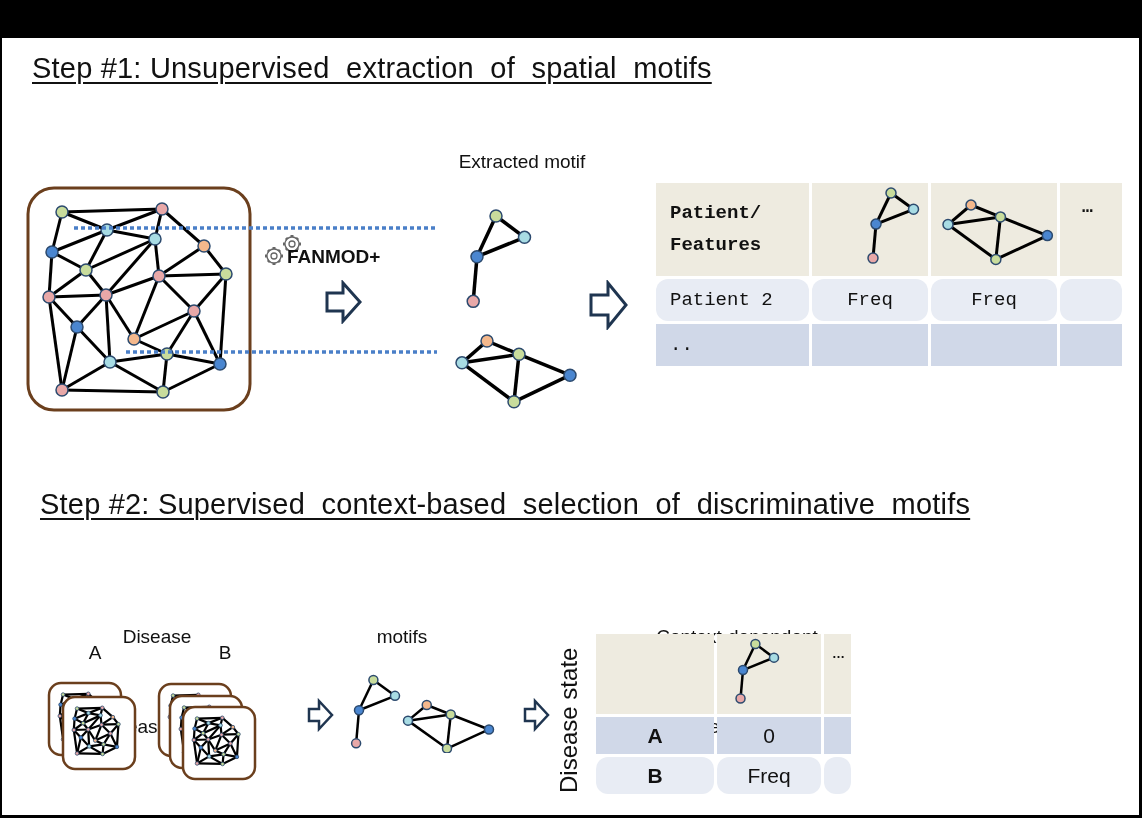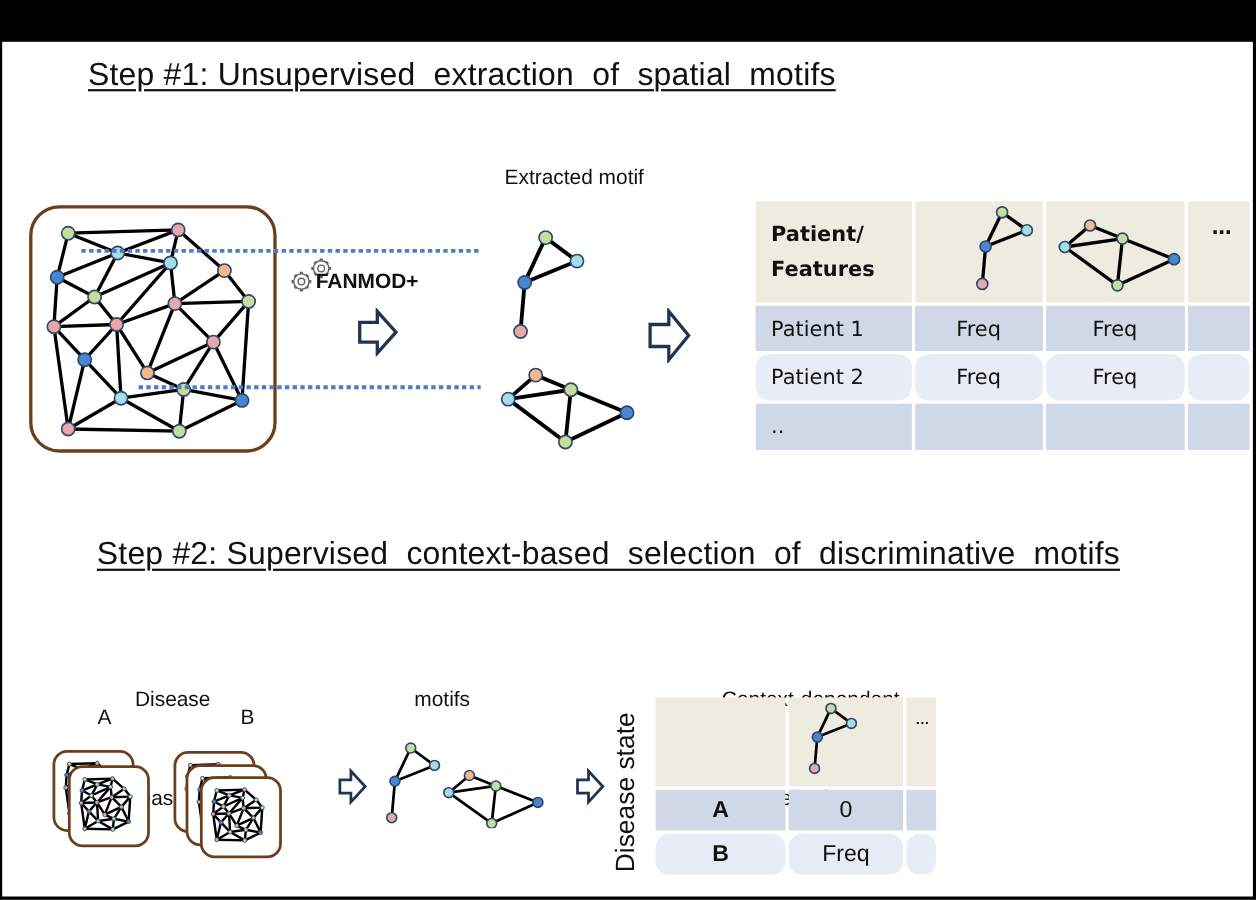--- a/index.html
+++ b/index.html
@@ -1,20 +1,20 @@
 <!DOCTYPE html>
 <html><head>
 <meta charset="utf-8">
 <style>
   html, body { margin:0; padding:0; }
   body { width:1142px; height:818px; background:#000; position:relative; overflow:hidden;
          font-family:"Liberation Sans", sans-serif; color:#111; }
   #panel { position:absolute; left:2px; top:38px; width:1137px; height:777px; background:#fff; }
   .abs { position:absolute; }
-  .step-title { font-size:29px; text-decoration:underline; text-decoration-thickness:2px; text-underline-offset:4px; white-space:pre; letter-spacing:0.2px;margin-left:48px; }
+  .step-title { font-size:29px; text-decoration:underline; text-decoration-thickness:2px; text-underline-offset:4px; white-space:pre; letter-spacing:0.2px; }
   .label { font-size:19px; text-align:center; line-height:30px; white-space:pre; }
   table.ptab { border-collapse:separate; border-spacing:3px; font-family:"DejaVu Sans", sans-serif; }
   table.ptab td { padding:0; }
   .hdr { background:#eeebe0; }
   .r1 { background:#d0d8e8; }
   .r2 { background:#e8ecf4;border-radius:12px; }
   .cell-text { font-size:19px; }
   .bold { font-weight:bold; }
 </style>
 </head>
@@ -148,21 +148,21 @@
         <circle cx="62" cy="68.8" r="6" fill="#c8dc9c" stroke="#2c4a6e" stroke-width="1.5"></circle>
         <circle cx="118" cy="42.199999999999996" r="6" fill="#4a86d0" stroke="#2c4a6e" stroke-width="1.5"></circle>
       </g>
     </svg>
 
   <svg class="abs" style="left:586px; top:242px;" width="42" height="50">
     <path d="M3 15 H20 V3 L38 25 L20 47 V35 H3 Z" fill="#fff" stroke="#1f3550" stroke-width="3"></path>
   </svg>
 
 
-  <table class="abs ptab" style="left:682px; top:142px;">
+  <table class="abs ptab" style="left:651px; top:142px;font-family:Liberation Mono, monospace;">
     <tbody>
         <tr style="height:88px;">
       <td class="hdr" style="width:153px; vertical-align:top;">
         <div class="cell-text bold" style="padding:14px 0 0 14px; line-height:32px;">
           <div>Patient/</div>
           <div>Features</div>
         </div>
       </td>
       <td class="hdr" style="width:116px; position:relative;">
         <svg width="116" height="88" id="m1b">
@@ -192,26 +192,20 @@
                 <circle cx="17" cy="41.55" r="5" fill="#a8dce4" stroke="#2c4a6e" stroke-width="1.5"></circle>
                 <circle cx="69.44" cy="33.9" r="5" fill="#c8dc9c" stroke="#2c4a6e" stroke-width="1.5"></circle>
                 <circle cx="64.84" cy="76.4" r="5" fill="#c8dc9c" stroke="#2c4a6e" stroke-width="1.5"></circle>
                 <circle cx="116.36" cy="52.599999999999994" r="5" fill="#4a86d0" stroke="#2c4a6e" stroke-width="1.5"></circle>
               </g>
             </svg>
       </td>
       <td class="hdr" style="width:62px; vertical-align:top;">
         <div class="bold" style="padding:14px 0 0 22px; font-size:18px;">…</div>
       </td>
-    </tr>
-    <tr class="r1" style="height:41px;">
-      <td class="r1 cell-text" style="padding-left:14px;">Patient 1</td>
-      <td class="r1 cell-text" style="text-align:center;">Freq</td>
-      <td class="r1 cell-text" style="text-align:center;">Freq</td>
-      <td class="r1 cell-text"></td>
     </tr>
     <tr style="height:42px;">
       <td class="r2 cell-text" style="padding-left:14px;">Patient 2</td>
       <td class="r2 cell-text" style="text-align:center;">Freq</td>
       <td class="r2 cell-text" style="text-align:center;">Freq</td>
       <td class="r2 cell-text"></td>
     </tr>
     <tr style="height:42px;">
       <td class="r1 cell-text" style="padding-left:14px;">..</td>
       <td class="r1 cell-text"></td>

